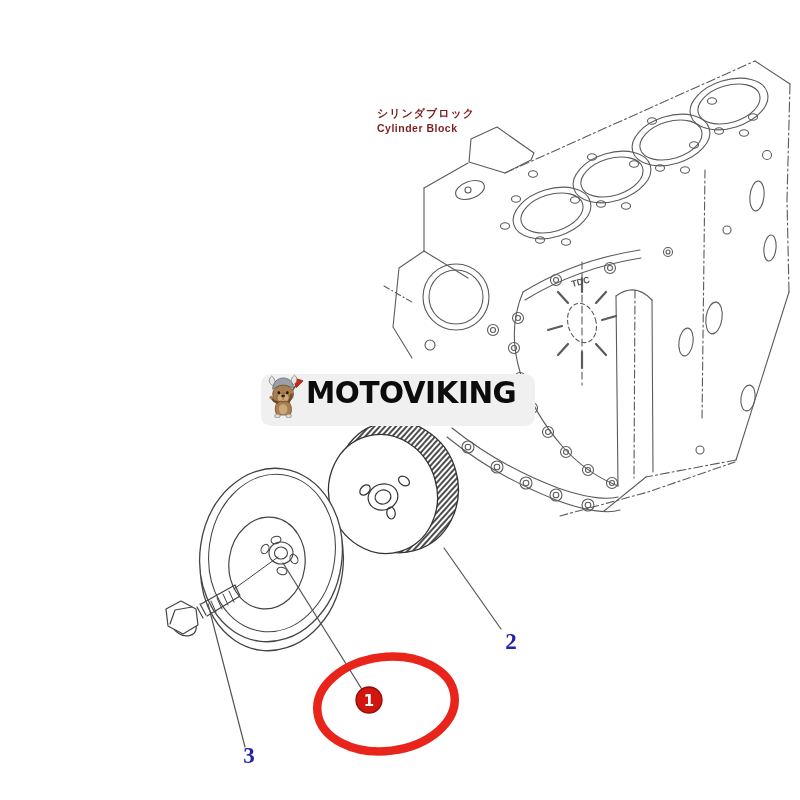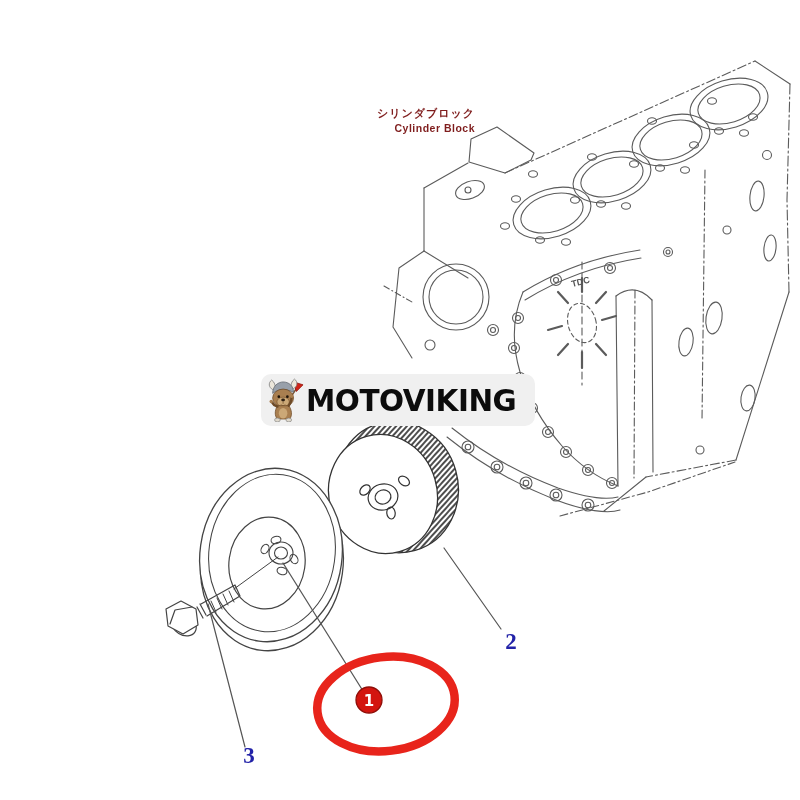--- a/index.html
+++ b/index.html
@@ -6,24 +6,24 @@
   .stage{
     position:relative;width:800px;height:800px;background:#ffffff;overflow:hidden;
     font-family:"Liberation Sans",sans-serif;
   }
   .stage svg.art{position:absolute;left:0;top:0;}
   .part-label{
     position:absolute;left:377px;top:107px;color:#7f1d1d;line-height:1.25;
     font-family:"Liberation Sans",sans-serif;
   }
   .part-label .jp{font-size:11px;font-weight:700;letter-spacing:1px;display:block;}
-  .part-label .en{font-size:10.5px;font-weight:700;letter-spacing:0.5px;display:block;margin-top:1px;text-align:right;}
+  .part-label .en{font-size:10.5px;font-weight:700;letter-spacing:0.5px;display:block;margin-top:1px;}
   .banner{
     position:absolute;left:261px;top:374px;width:274px;height:52px;
-    background:#f0f0f0;border-radius:10px;display:flex;align-items:center;
+    background:#f0f0f0;border-radius:10px;display:flex;
     padding:0;box-sizing:border-box;
   }
   .banner .mascot{margin-left:5px;flex:0 0 auto;}
   .banner .brand{
     font-family:"DejaVu Sans",sans-serif;font-weight:800;font-size:31px;color:#0c0c0c;
     letter-spacing:-0.5px;transform:scaleX(0.95);transform-origin:left center;white-space:nowrap;
     margin-left:2px;
   }
 </style>
 </head>

